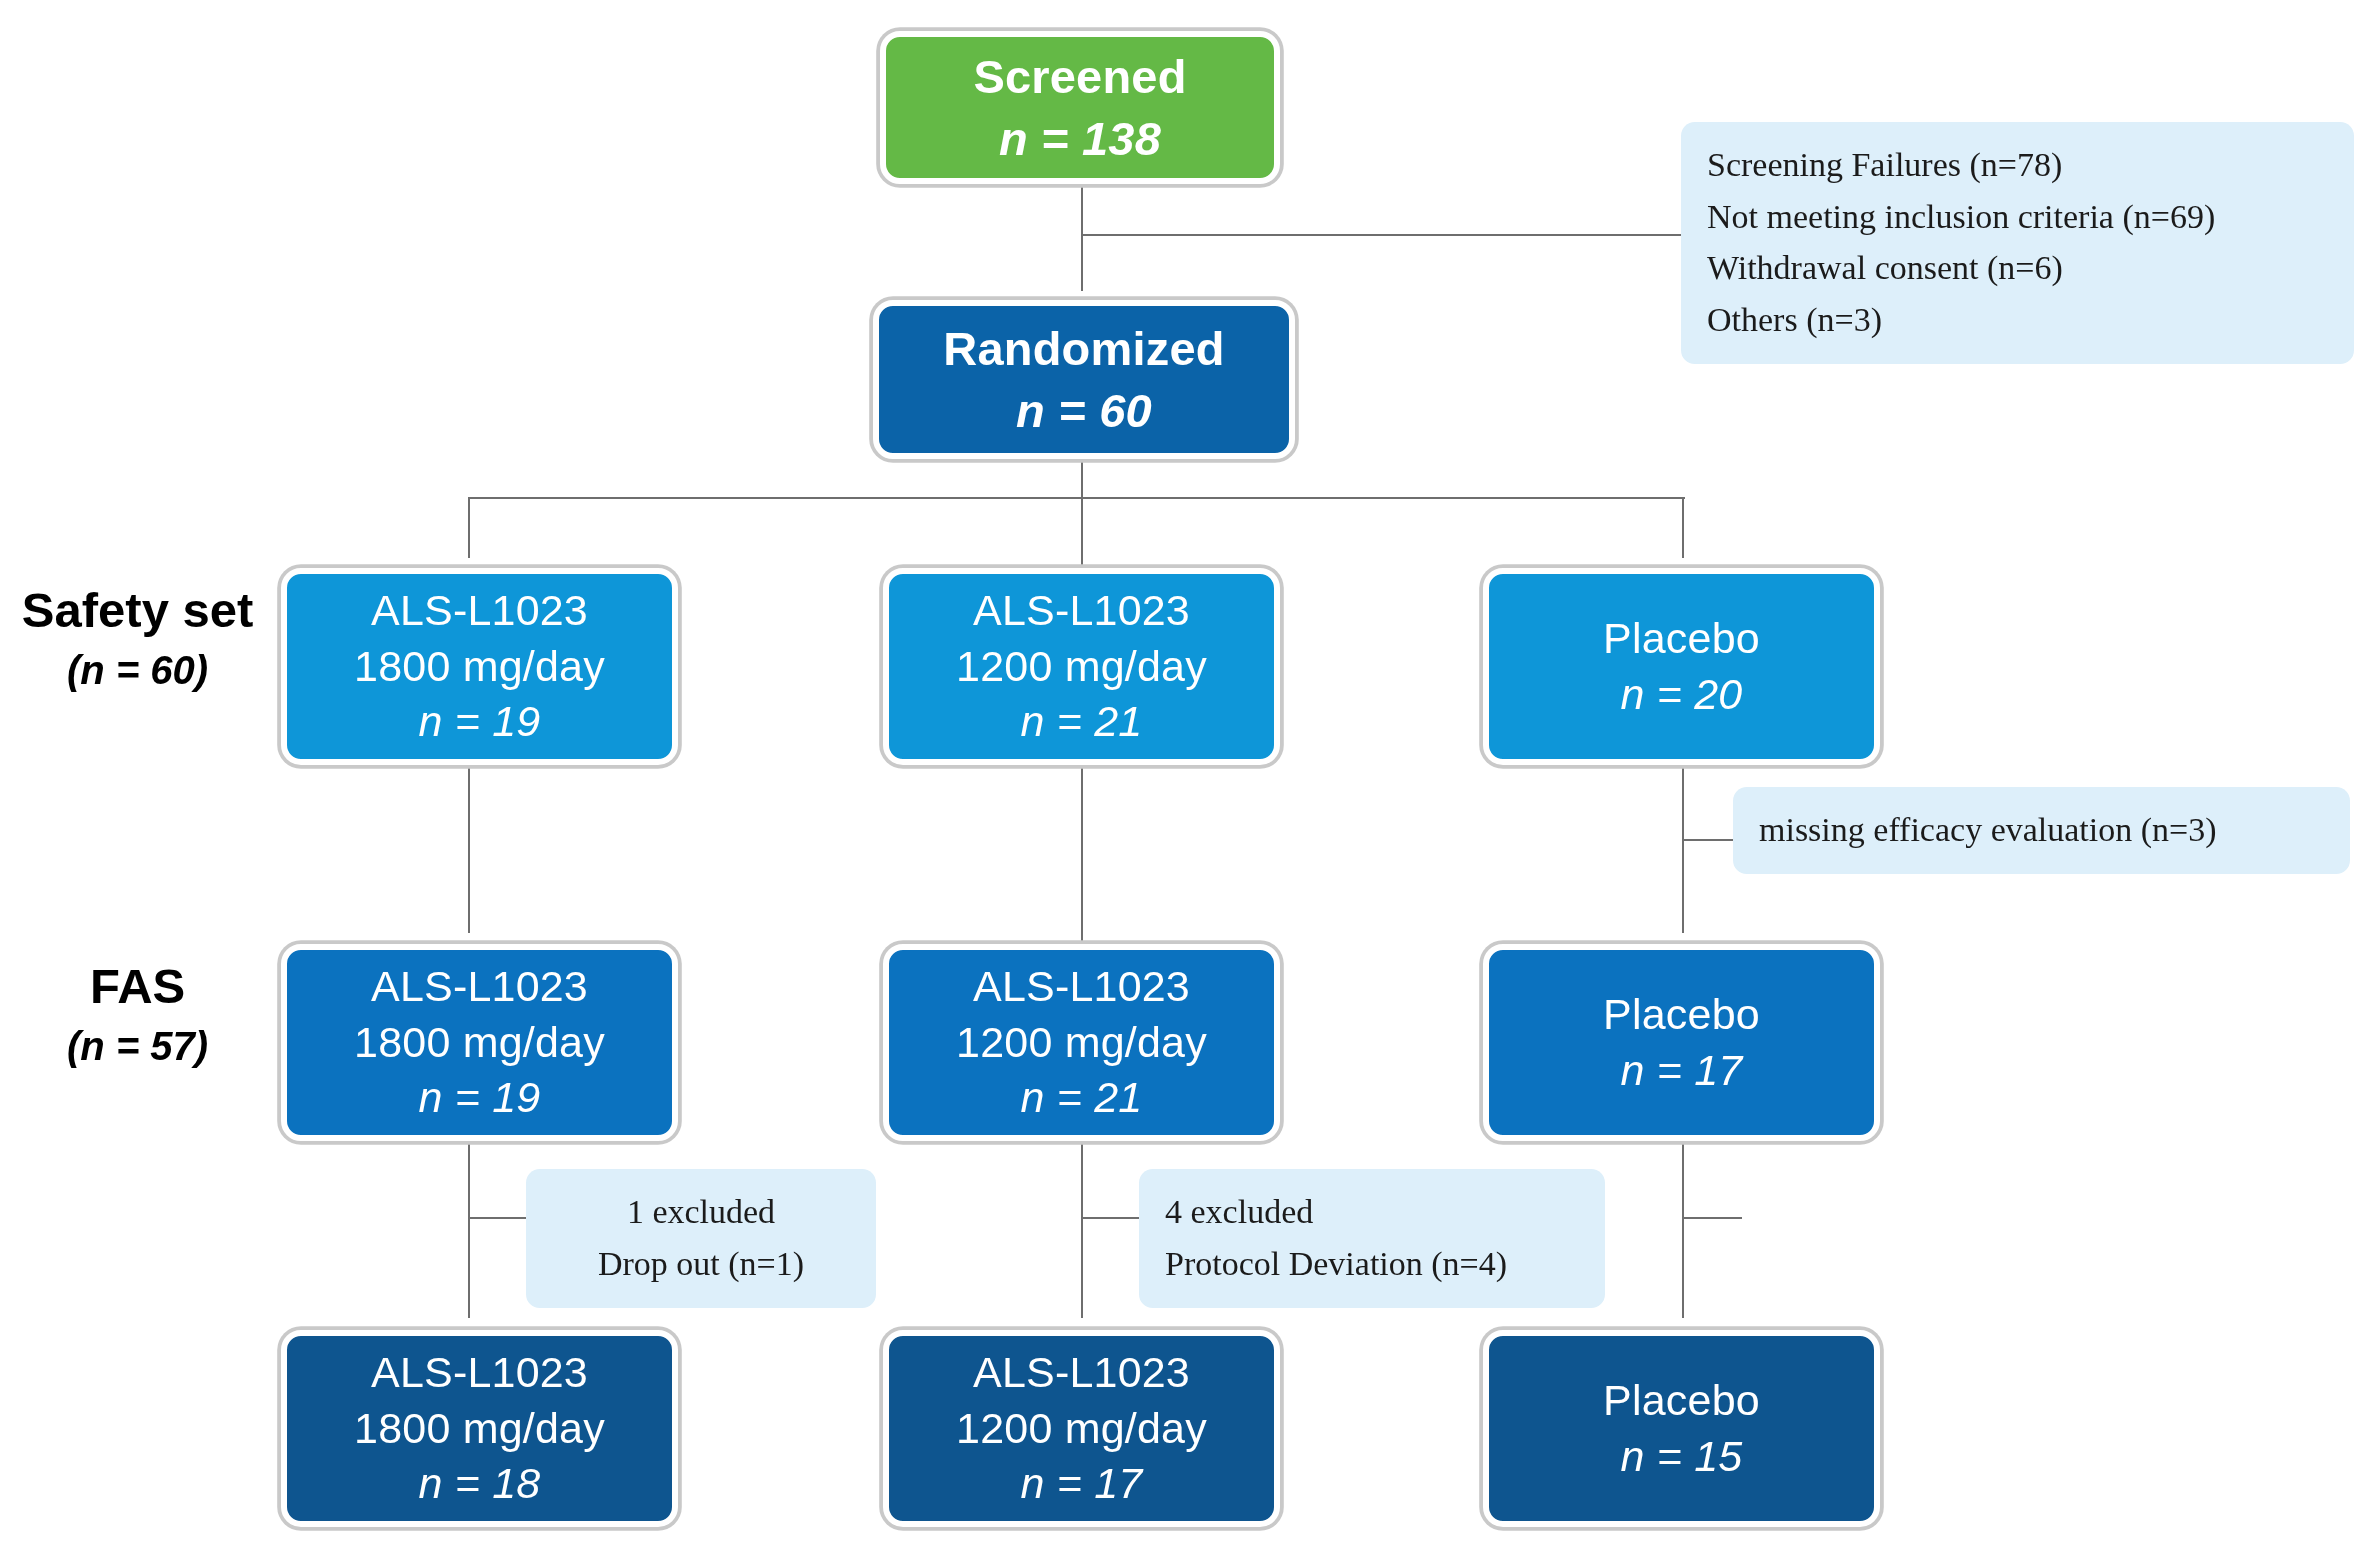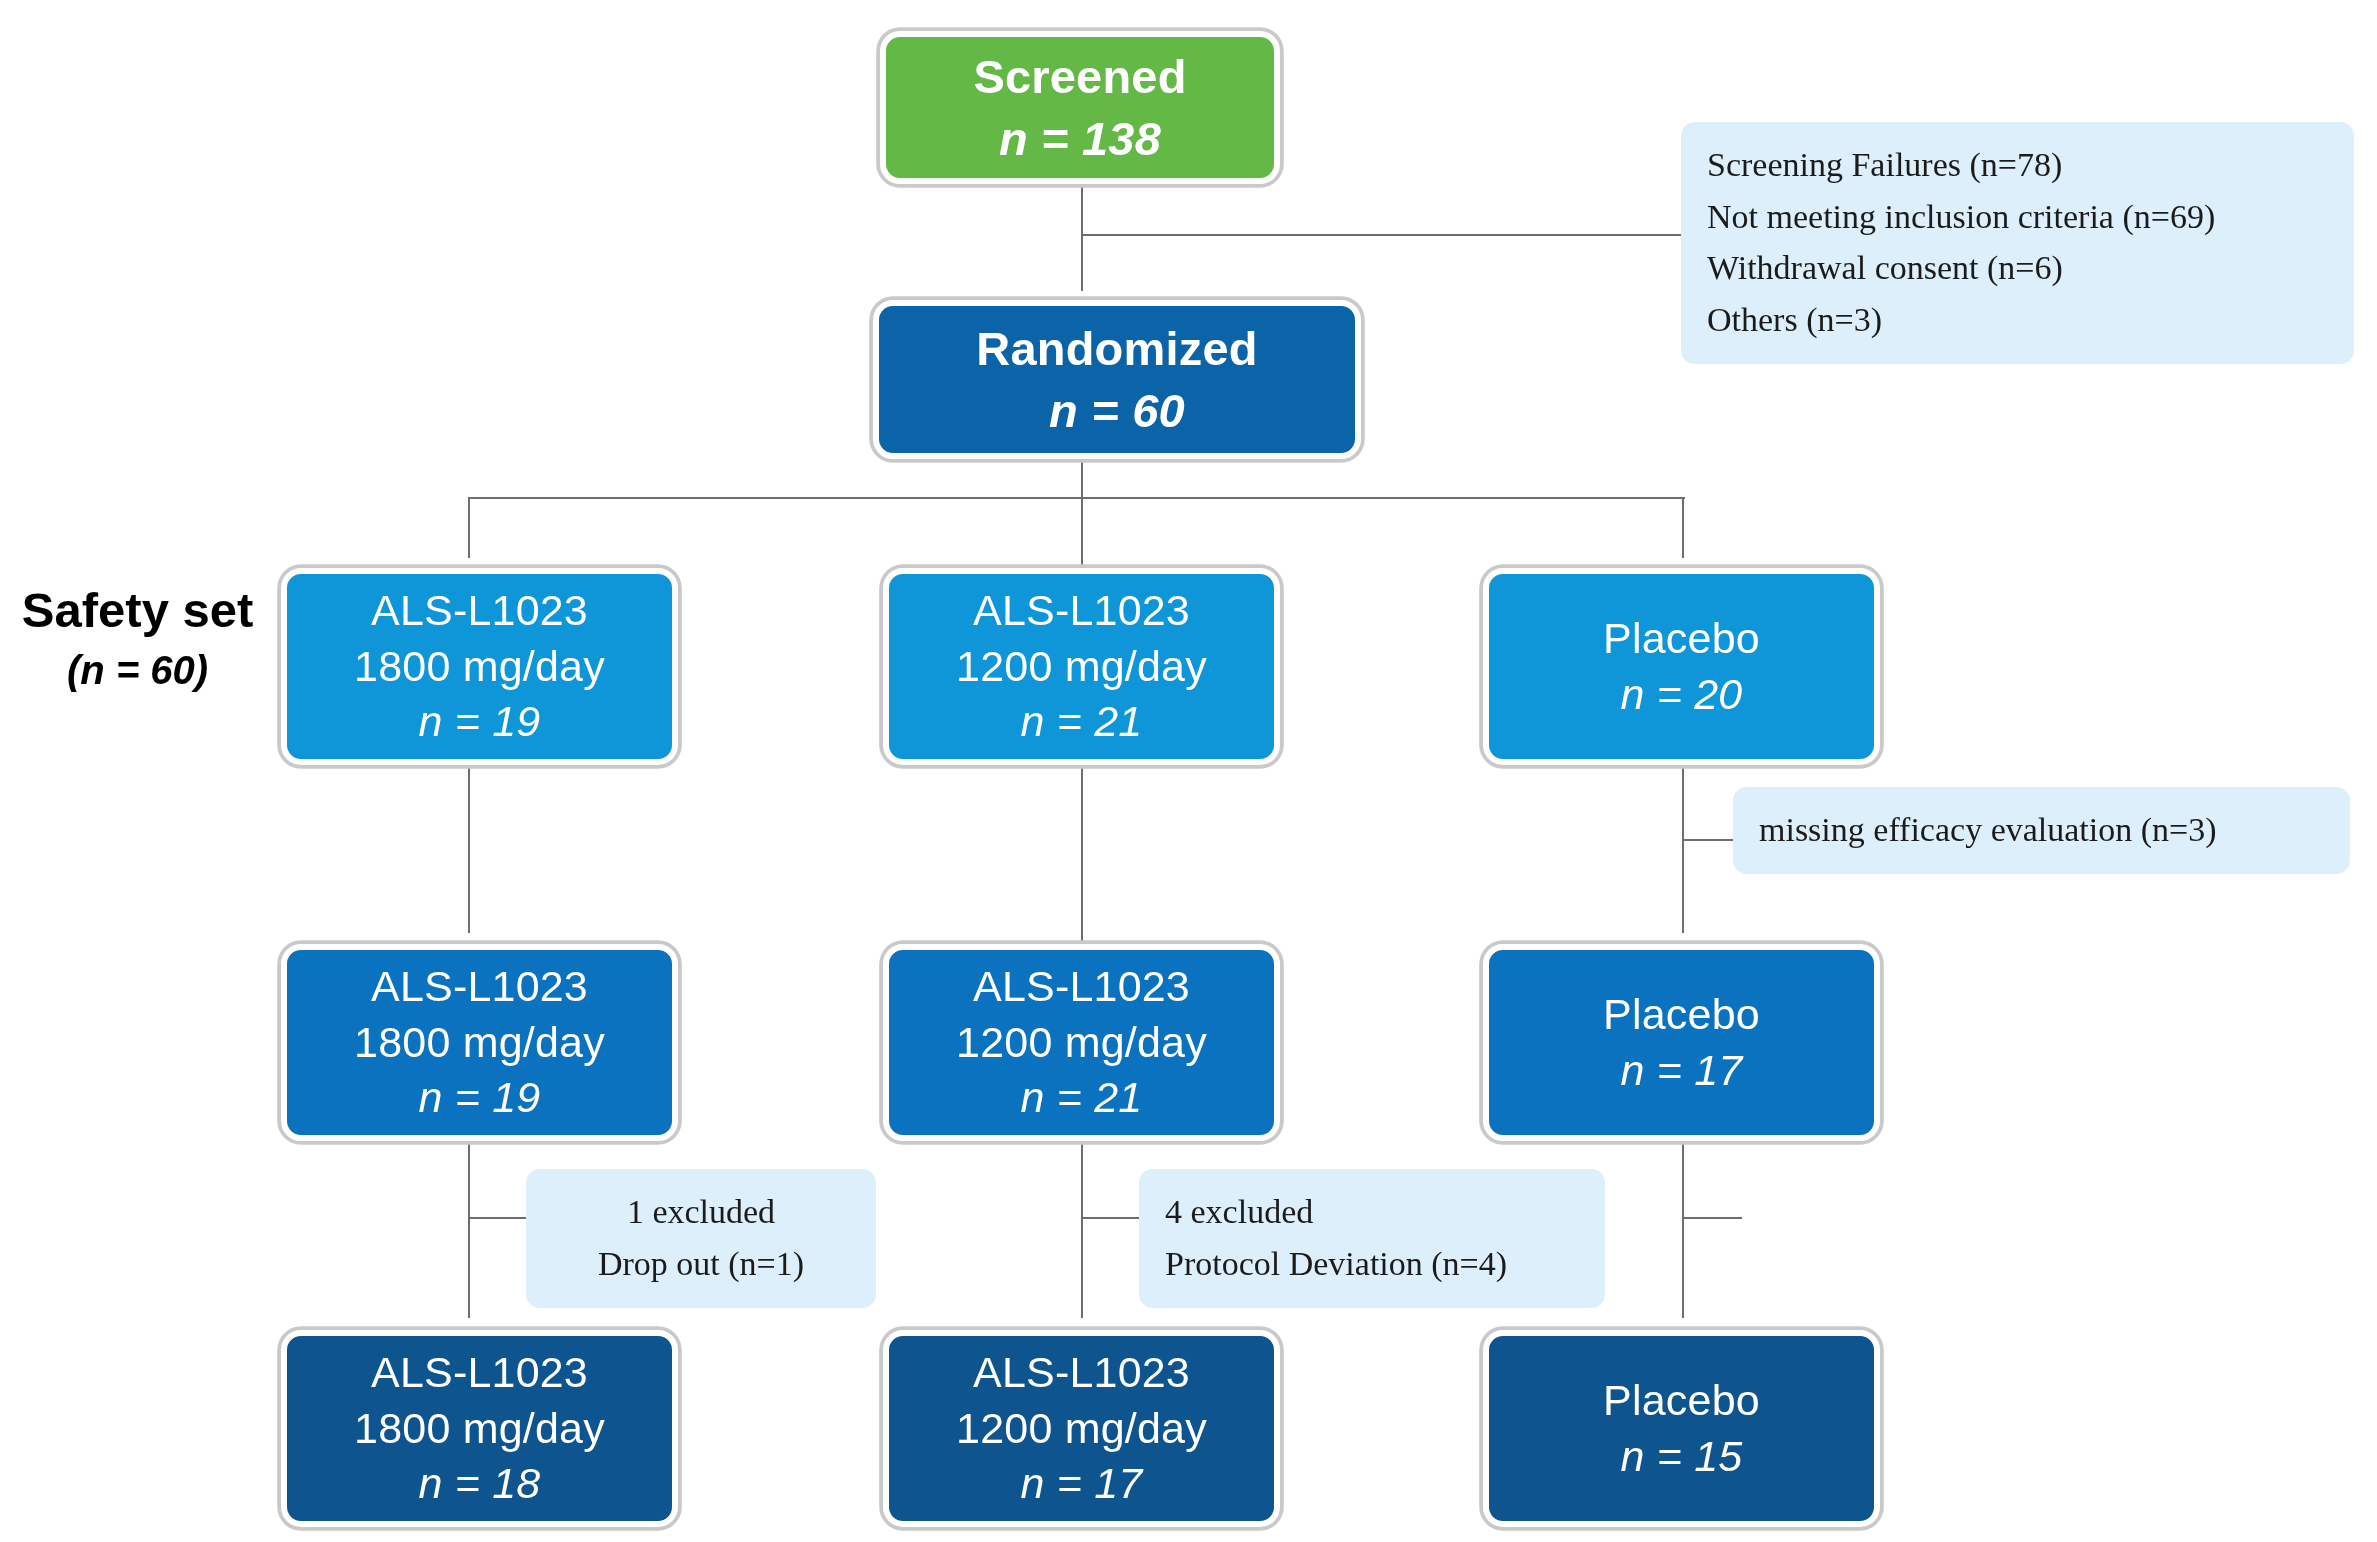--- a/index.html
+++ b/index.html
@@ -104,21 +104,21 @@
   <div class="conn v" style="left:1682px; top:1131px; height:187px;"></div>
   <div class="conn h" style="left:468px; top:1217px; width:60px;"></div>
   <div class="conn h" style="left:1081px; top:1217px; width:60px;"></div>
   <div class="conn h" style="left:1682px; top:1217px; width:60px;"></div>
 
   <div class="node green header-node" style="left:880px; top:19px; width:400px; height:153px;">
     <span class="ln">Screened</span>
     <span class="ln n ital">n = 138</span>
   </div>
 
-  <div class="node navy header-node" style="left:873px; top:288px; width:488px; height:159px;">
+  <div class="node navy header-node" style="left:873px; top:288px; width:422px; height:159px;">
     <span class="ln">Randomized</span>
     <span class="ln n ital">n = 60</span>
   </div>
 
   <div class="note" style="left:1681px; top:122px; width:673px;">
     <span class="ln">Screening Failures (n=78)</span>
     <span class="ln">Not meeting inclusion criteria (n=69)</span>
     <span class="ln">Withdrawal consent (n=6)</span>
     <span class="ln">Others (n=3)</span>
   </div>
@@ -142,20 +142,24 @@
 
   <div class="node sky arm" style="left:1483px; top:556px; width:397px; height:197px;">
     <span class="ln">Placebo</span>
     <span class="ln n ital">n = 20</span>
   </div>
 
   <div class="note" style="left:1733px; top:787px; width:617px;">
     <span class="ln">missing efficacy evaluation (n=3)</span>
   </div>
 
+  <div class="rowlabel" style="left:7.6px; top:957px; width:260px;">
+    <span class="t1">FAS</span>
+    <span class="t2 ital">(n = 57)</span>
+  </div>
 
   <div class="node mid arm" style="left:281px; top:932px; width:397px; height:197px;">
     <span class="ln">ALS-L1023</span>
     <span class="ln">1800 mg/day</span>
     <span class="ln n ital">n = 19</span>
   </div>
 
   <div class="node mid arm" style="left:883px; top:932px; width:397px; height:197px;">
     <span class="ln">ALS-L1023</span>
     <span class="ln">1200 mg/day</span>

